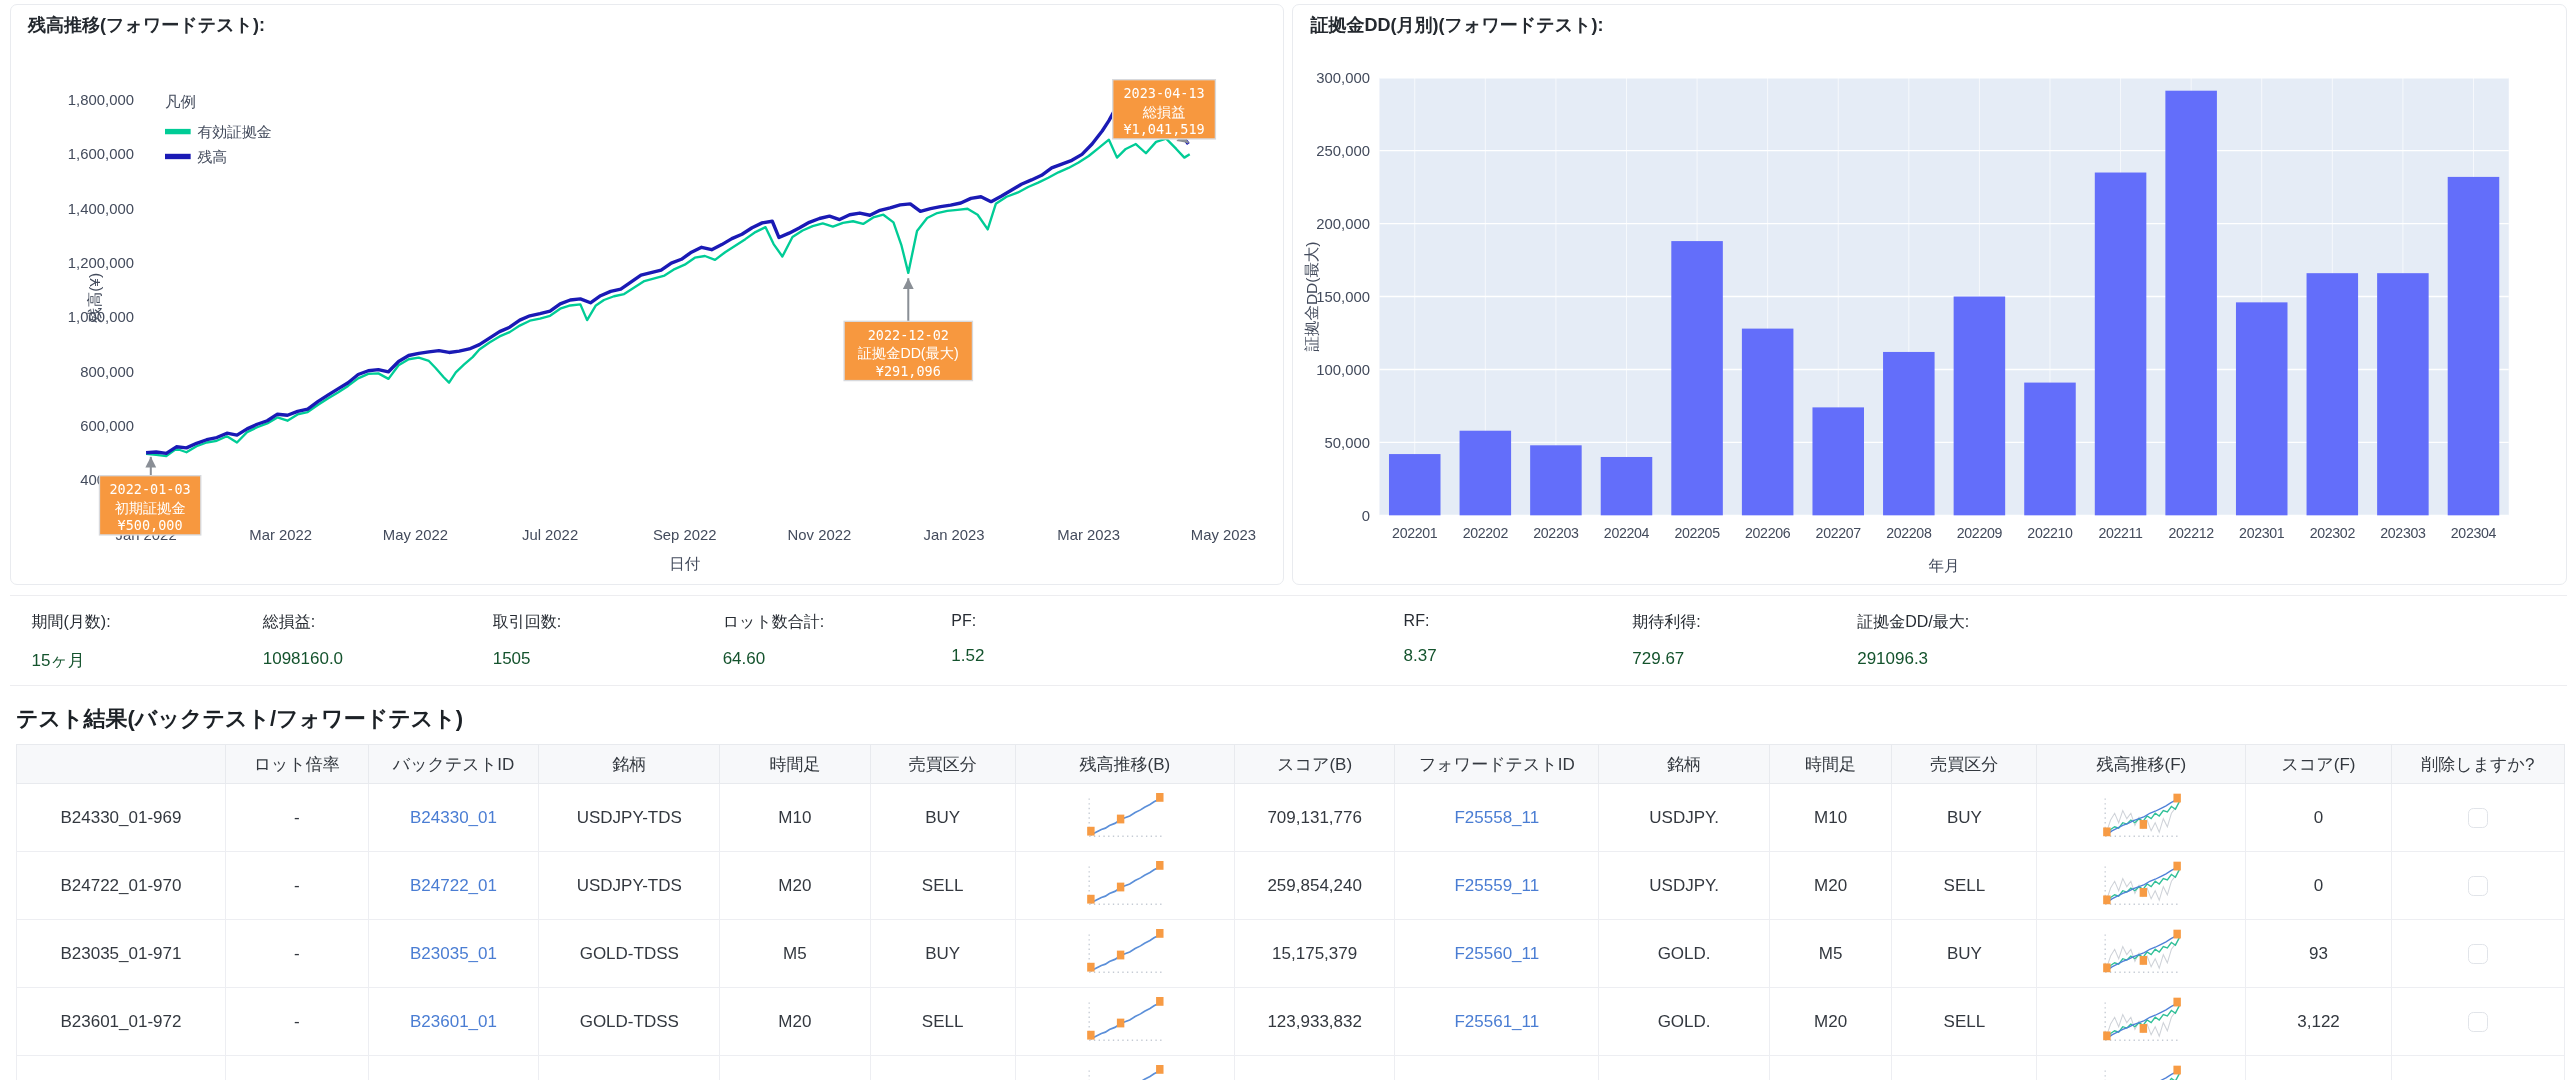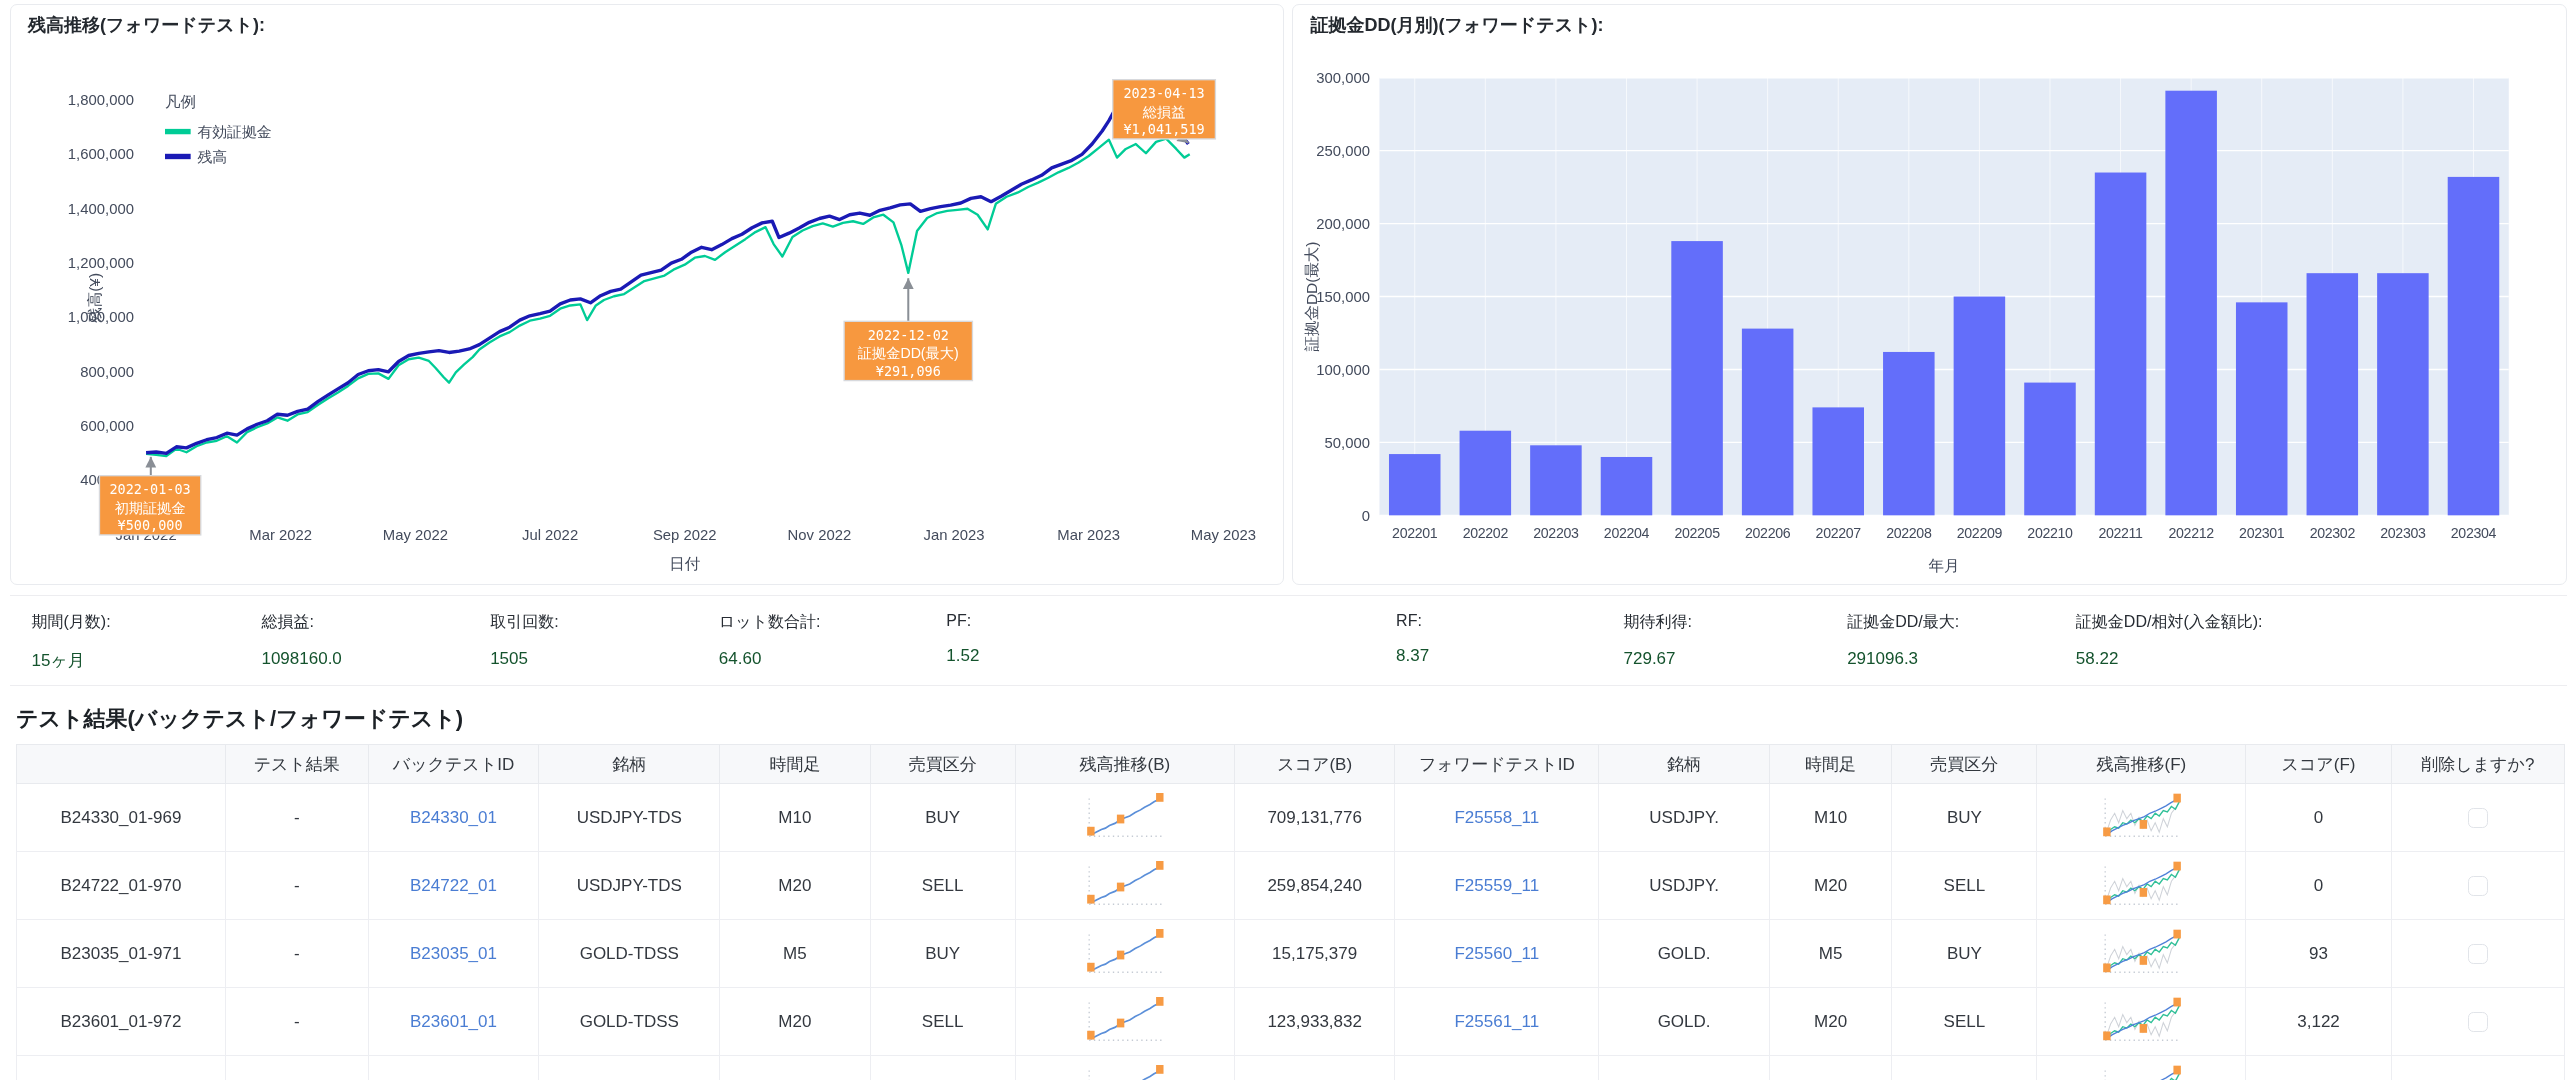--- a/index.html
+++ b/index.html
@@ -199,24 +199,20 @@
         <div class="val">8.37</div>
       </div>
       <div class="stat" style="width: 8.85%;">
         <div class="lab">期待利得:</div>
         <div class="val">729.67</div>
       </div>
       <div class="stat" style="width: 9.05%;">
         <div class="lab">証拠金DD/最大:</div>
         <div class="val">291096.3</div>
       </div>
-      <div class="stat" style="width: 19.1%;">
-        <div class="lab">証拠金DD/相対(入金額比):</div>
-        <div class="val">58.22</div>
-      </div>
     </div>
 
   <h2 class="section-title">テスト結果(バックテスト/フォワードテスト)</h2>
 
   <table class="results">
     <colgroup id="colGroup">
         <col style="width: 8.2%;">
         <col style="width: 5.6%;">
         <col style="width: 6.7%;">
         <col style="width: 7.1%;">
@@ -228,21 +224,21 @@
         <col style="width: 6.7%;">
         <col style="width: 4.8%;">
         <col style="width: 5.7%;">
         <col style="width: 8.2%;">
         <col style="width: 5.7%;">
         <col style="width: 6.8%;">
       </colgroup>
     <thead>
         <tr id="headRow">
           <th></th>
-          <th>テスト結果</th>
+          <th>ロット倍率</th>
           <th>バックテストID</th>
           <th>銘柄</th>
           <th>時間足</th>
           <th>売買区分</th>
           <th>残高推移(B)</th>
           <th>スコア(B)</th>
           <th>フォワードテストID</th>
           <th>銘柄</th>
           <th>時間足</th>
           <th>売買区分</th>

